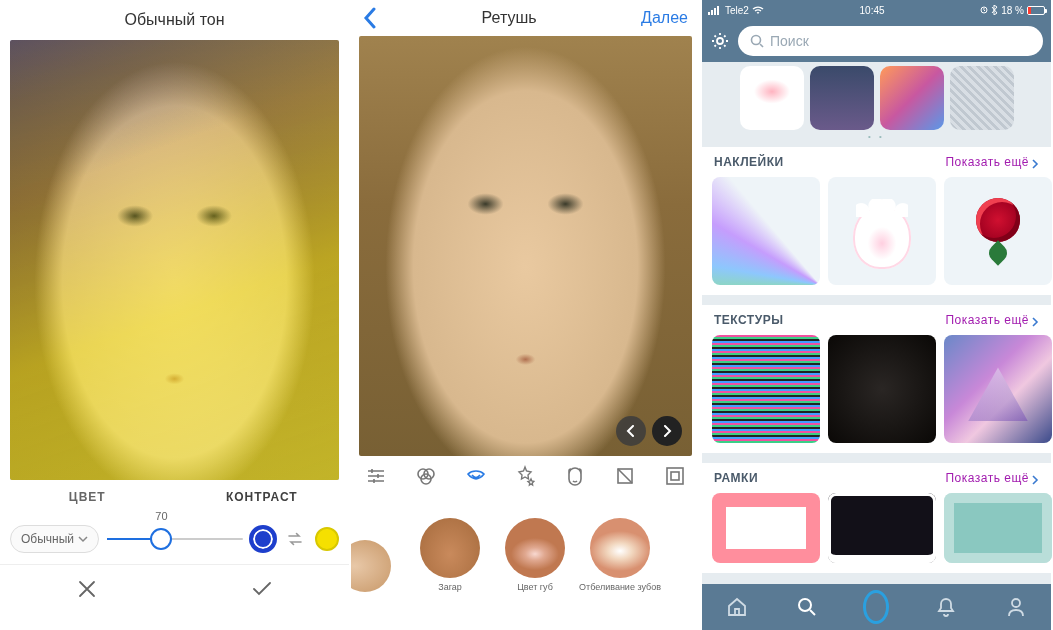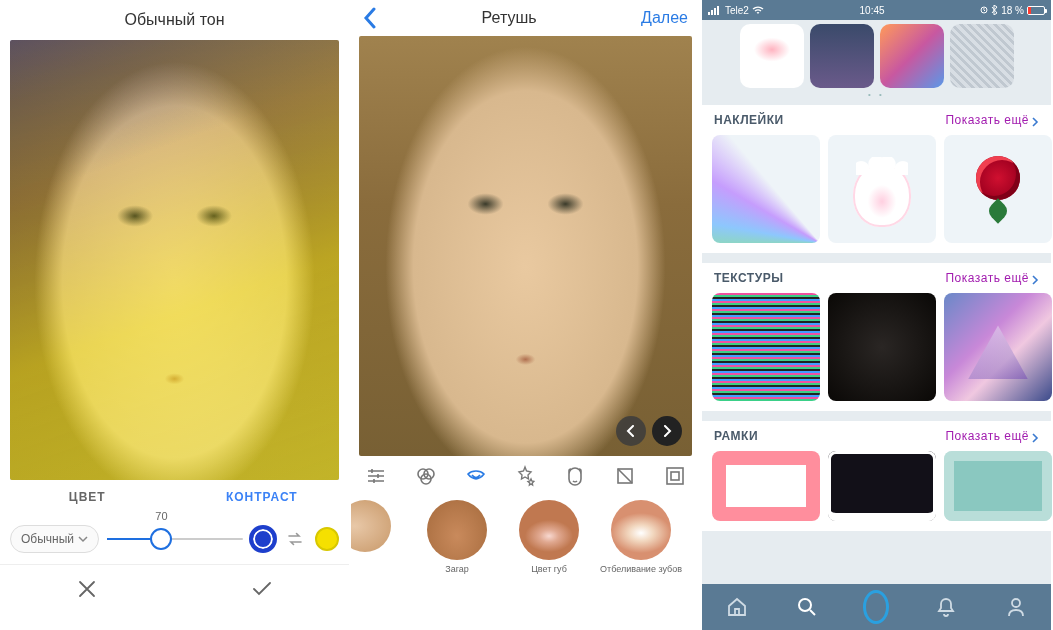--- a/index.html
+++ b/index.html
@@ -27,21 +27,21 @@
       radial-gradient(ellipse 14px 8px at 50% 77%, #b07050 0%, transparent 70%),
       radial-gradient(ellipse 140px 220px at 50% 55%, #e9c9a0 0%, #d8b88e 80%, transparent 100%),
       linear-gradient(180deg, #a0824e 0%, #8a6c3c 40%, #786034 100%);
   }
   .duotone-overlay {
     position: absolute; inset: 0;
     background: linear-gradient(160deg, rgba(30,40,150,0.55) 0%, rgba(230,220,30,0.55) 60%, rgba(245,240,80,0.6) 100%);
     mix-blend-mode: hard-light;
   }
   .s1-tabs { display: flex; height: 34px; align-items: center; }
-  .s1-tab { flex: 1; text-align: center; font-size: 12px; letter-spacing: 1px; color: #3b82f6; font-weight: 600; }
+  .s1-tab { flex: 1; text-align: center; font-size: 12px; letter-spacing: 1px; color: #404040; font-weight: 600; }
   .s1-tab.active { color: #666; }
   .s1-sliderrow { display: flex; align-items: center; height: 50px; padding: 0 10px; gap: 8px; }
   .style-pill { border: 1px solid #ddd; border-radius: 16px; padding: 6px 10px; font-size: 12px; color: #666; display: flex; align-items: center; gap: 4px; background: #fafafa; }
   .slider-wrap { flex: 1; position: relative; height: 30px; display: flex; align-items: center; }
   .slider-track { width: 100%; height: 2px; background: #ccc; border-radius: 2px; position: relative; }
   .slider-fill { position: absolute; left: 0; top: 0; height: 2px; background: #1e6fe0; width: 40%; }
   .slider-thumb { position: absolute; left: 40%; top: 50%; transform: translate(-50%,-50%); width: 22px; height: 22px; border-radius: 50%; background: #fff; border: 2px solid #1e6fe0; }
   .slider-val { position: absolute; left: 40%; top: -14px; transform: translateX(-50%); font-size: 11px; color: #666; }
   .swatch { width: 24px; height: 24px; border-radius: 50%; border: 2px solid #999; }
   .swatch.blue { background: #1e3fcc; border-color: #1e3fcc; box-shadow: 0 0 0 2px #fff inset, 0 0 0 2px #1e3fcc; }
@@ -55,21 +55,21 @@
   .s2-back { color: #2a7be4; font-size: 24px; font-weight: 600; }
   .s2-title { color: #333; }
   .s2-next { color: #2a7be4; font-size: 16px; }
   .s2-image { flex: none; height: 420px; margin: 0 8px; position: relative; overflow: hidden; border-radius: 2px; }
   .nav-circ { position: absolute; bottom: 10px; width: 30px; height: 30px; border-radius: 50%; display: flex; align-items: center; justify-content: center; color: #fff; font-size: 16px; }
   .nav-prev { right: 46px; background: rgba(60,60,60,0.85); }
   .nav-next { right: 10px; background: #222; }
   .s2-icons { height: 40px; display: flex; align-items: center; justify-content: space-around; color: #777; }
   .s2-icons .ic { width: 26px; height: 26px; display: flex; align-items: center; justify-content: center; }
   .s2-icons .ic.active { color: #2a7be4; }
-  .s2-thumbs { height: 100px; display: flex; align-items: flex-start; gap: 20px; padding: 4px 8px; overflow: hidden; }
+  .s2-thumbs { height: 100px; display: flex; align-items: flex-end; gap: 13px; padding: 4px 8px; overflow: hidden; }
   .thumb-item { display: flex; flex-direction: column; align-items: center; gap: 4px; width: 72px; flex: none; }
   .thumb-item.half { width: 42px; }
   .thumb-circ { width: 60px; height: 60px; border-radius: 50%; overflow: hidden; background: #d8b890; position: relative; }
   .thumb-circ.small { width: 52px; height: 52px; }
   .thumb-label { font-size: 9px; color: #666; text-align: center; white-space: nowrap; }
   .thumb-tan { background: radial-gradient(ellipse at 50% 60%, #c98a5c 0%, #a56a3c 100%); }
   .thumb-teeth { background: radial-gradient(ellipse 30px 20px at 50% 55%, #fff 0%, #f2d8c0 40%, #d89070 100%); }
   .thumb-lips { background: radial-gradient(ellipse 24px 16px at 50% 60%, #f8d8d0 0%, #e0a890 40%, #c07850 100%); }
   .thumb-eyes { background: radial-gradient(ellipse 20px 14px at 40% 45%, #3a3a3a 0%, #e8c8a8 30%, #d0a880 100%); }
   .thumb-partial { background: radial-gradient(ellipse at 30% 50%, #e8c8a8 0%, #c89868 100%); }
@@ -288,20 +288,35 @@
         </svg>
       <svg width="7" height="10" viewBox="0 0 7 10">
           <path d="M1 2l5 6-3 2V0l3 2-5 6" fill="none" stroke="#fff" stroke-width="1"></path>
         </svg>
       <span>18 %</span>
       <div class="battery-outline">
           <div class="battery-fill"></div>
         </div>
     </div>
   </div>
+  <div class="s3-searchbar">
+    <div class="gear">
+      <svg width="20" height="20" viewBox="0 0 20 20">
+          <circle cx="10" cy="10" r="3" fill="none" stroke="#fff" stroke-width="1.8"></circle>
+          <path d="M10 2v2M10 16v2M2 10h2M16 10h2M4.5 4.5l1.4 1.4M14.1 14.1l1.4 1.4M15.5 4.5l-1.4 1.4M5.9 14.1l-1.4 1.4" stroke="#fff" stroke-width="1.8"></path>
+        </svg>
+    </div>
+    <div class="search-field">
+      <svg width="14" height="14" viewBox="0 0 14 14">
+          <circle cx="6" cy="6" r="4.5" fill="none" stroke="#9aa8b4" stroke-width="1.6"></circle>
+          <path d="M10 10l3 3" stroke="#9aa8b4" stroke-width="1.6"></path>
+        </svg>
+      <span>Поиск</span>
+    </div>
+  </div>
 
   <div class="s3-featured">
     <div class="feat-tile t1"></div>
     <div class="feat-tile t2"></div>
     <div class="feat-tile t3"></div>
     <div class="feat-tile t4"></div>
   </div>
   <div class="page-dots">• •</div>
 
   <div class="section">

